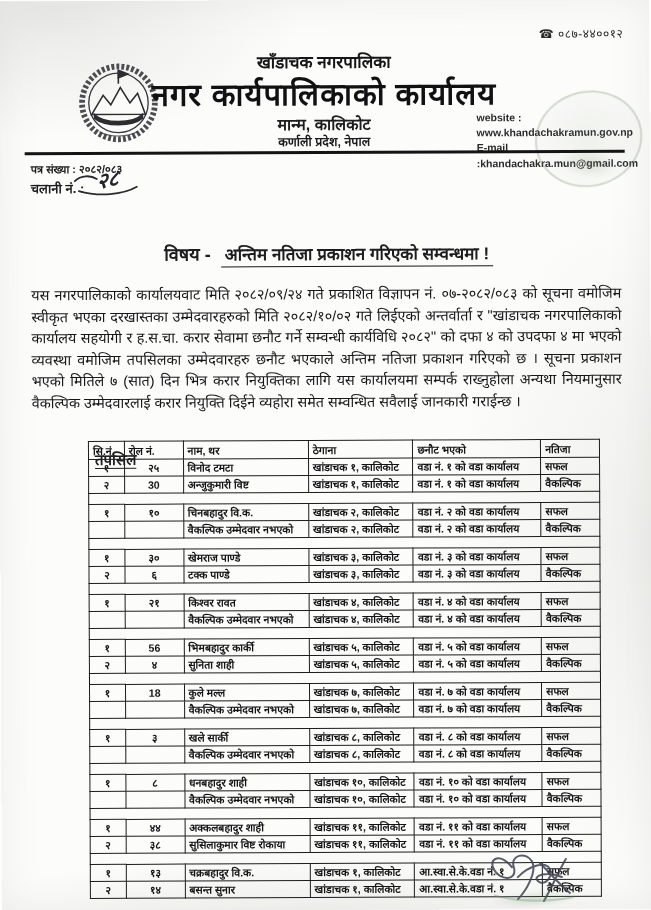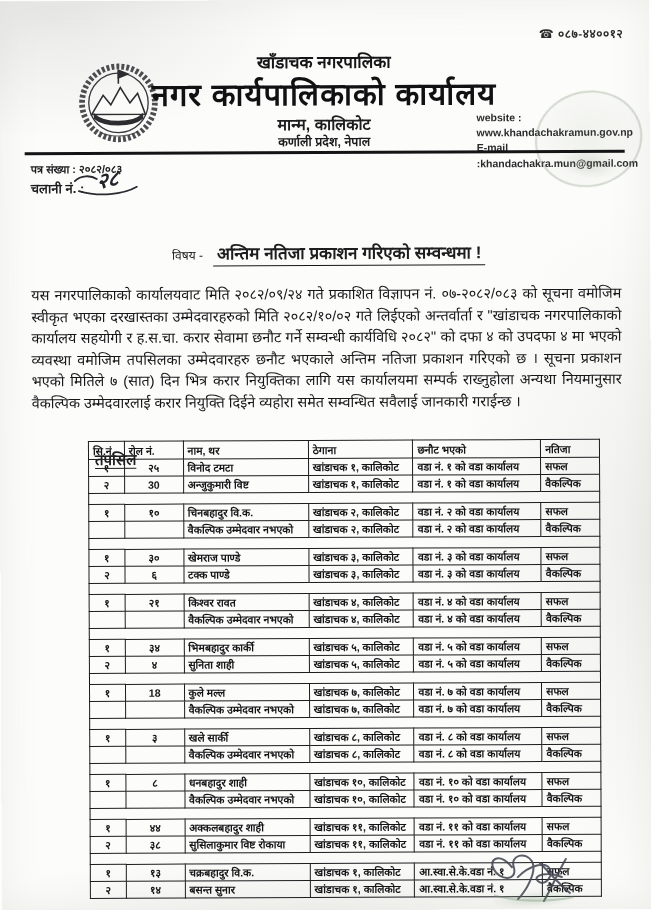--- a/index.html
+++ b/index.html
@@ -15,21 +15,21 @@
     background:
       radial-gradient(ellipse 420px 200px at 8% 2%, rgba(150,150,148,0.18), transparent 60%),
       radial-gradient(ellipse 300px 500px at 101% 60%, rgba(160,158,150,0.14), transparent 70%),
       radial-gradient(ellipse 500px 120px at 50% 101%, rgba(160,158,150,0.10), transparent 70%),
       #fcfcfa;
     box-shadow:inset 0 0 40px rgba(120,120,115,0.12);
     transform:rotate(-0.25deg);
   }
   .abs{position:absolute;}
   
-  .phone-line{top:26px;right:26px;font-size:12px;font-weight:bold;color:#2a2a2c;letter-spacing:.5px;margin-left:21px;}
+  .phone-line{top:26px;right:26px;font-size:12px;font-weight:normal;color:#2a2a2c;letter-spacing:.5px;margin-left:21px;}
   .muni{top:50px;left:0;width:100%;text-align:center;font-size:17px;font-weight:bold;color:#161618;}
   .office{top:72px;left:0;width:100%;text-align:center;font-size:31px;font-weight:bold;color:#111114;letter-spacing:1px;}
   .addr{top:113px;left:0;width:100%;text-align:center;font-size:16px;font-weight:bold;}
   .prov{top:133px;left:0;width:100%;text-align:center;font-size:12.5px;font-weight:bold;}
   .weblines{top:111px;left:478px;font-size:10.5px;font-weight:bold;color:#2b2b2e;line-height:1.45;}
   .emblem{top:56px;left:72px;width:96px;height:92px;}
   .stamp{
     top:92px;left:536px;width:104px;height:92px;border-radius:50%;
     border:2px solid rgba(122,142,112,0.30);
     background:radial-gradient(circle at 50% 50%, rgba(130,150,118,0.10), rgba(130,150,118,0.03) 70%);
@@ -44,21 +44,21 @@
   .chalani{top:178px;left:32px;font-size:13px;font-weight:bold;}
   .chalani-hand{top:164px;left:72px;width:90px;height:34px;}
   .chalani-hand .digits{
     position:absolute;left:26px;top:0;font-size:21px;font-weight:bold;color:#23232b;
     transform:rotate(-10deg) skewX(-8deg);font-style:italic;
   }
   .date-block{top:183px;left:477px;font-size:15.5px;font-weight:bold;color:#17171a;line-height:1.5;}
   .date-block .nesan{font-size:14.5px;}
   
   .subject{top:241px;left:0;width:100%;text-align:center;}
-  .subject .pfx{font-size:12px;font-weight:normal;margin-right:10px;margin-left:8px;}
+  .subject .pfx{font-size:18px;font-weight:bold;margin-right:10px;margin-left:8px;}
   .subject .txt{font-size:17px;font-weight:bold;border-bottom:1.6px solid #17171a;padding:0 4px 2px 4px;}
   
   .bodytext{top:284px;left:32px;width:590px;font-size:14.4px;line-height:1.5;text-align:justify;color:#17171a;font-weight:500;}
   .tapasil{top:420px;left:95px;font-size:15px;font-weight:bold;text-decoration:underline;text-underline-offset:3px;margin-top:28px;}
   
   .tbl-wrap{top:440px;left:88px;width:512px;}
   table{border-collapse:collapse;table-layout:fixed;width:100%;border:1.6px solid #141416;}
   th,td{border:1px solid #1d1d20;font-size:10.6px;padding:1px 4px;height:14px;
     white-space:nowrap;overflow:hidden;color:#141417;font-weight:bold;}
   th{text-align:left;height:15px;margin-left:12px;}
@@ -230,21 +230,21 @@
             <td class="c2">वैकल्पिक उम्मेदवार नभएको</td>
             <td class="c3">खांडाचक ४, कालिकोट</td>
             <td class="c4">वडा नं. ४ को वडा कार्यालय</td>
             <td class="c5">वैकल्पिक</td>
           </tr>
           <tr class="spacer">
             <td colspan="6"></td>
           </tr>
           <tr>
             <td class="c0">१</td>
-            <td class="c1">३४</td>
+            <td class="c1">56</td>
             <td class="c2">भिमबहादुर कार्की</td>
             <td class="c3">खांडाचक ५, कालिकोट</td>
             <td class="c4">वडा नं. ५ को वडा कार्यालय</td>
             <td class="c5">सफल</td>
           </tr>
           <tr>
             <td class="c0">२</td>
             <td class="c1">४</td>
             <td class="c2">सुनिता शाही</td>
             <td class="c3">खांडाचक ५, कालिकोट</td>

